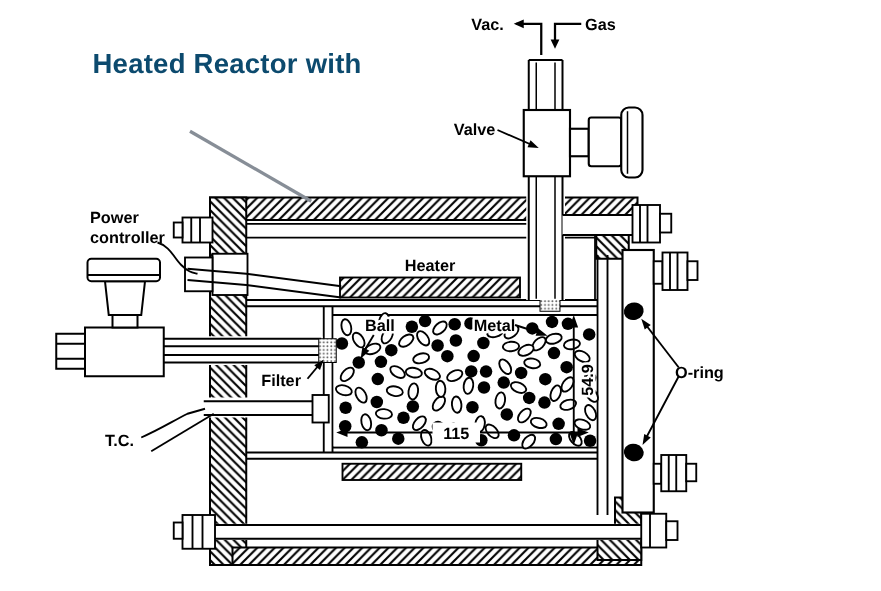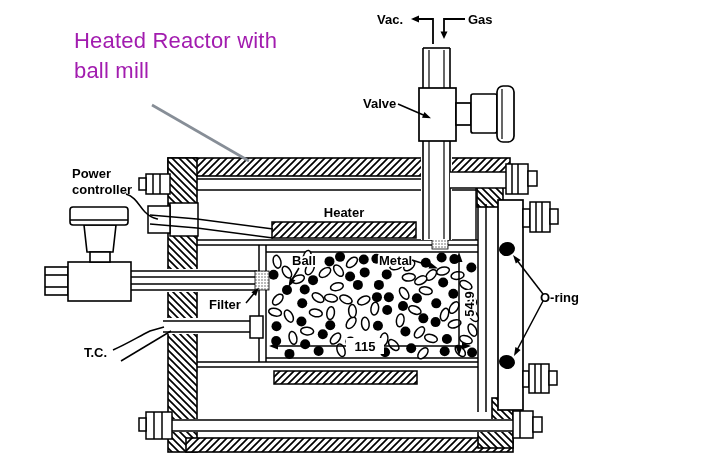--- a/index.html
+++ b/index.html
@@ -1,20 +1,20 @@
 <!DOCTYPE html>
 <html><head>
 <meta charset="utf-8">
 <style>
   html,body{margin:0;padding:0;background:#fff;}
   .canvas{position:relative;width:705px;height:473px;background:#ffffff;overflow:hidden;
           font-family:"Liberation Sans",sans-serif;}
   .canvas svg{position:absolute;left:0;top:0;}
-  .caption{position:absolute;left:74px;top:26px;font-size:22px;line-height:30px;
-           color:#a21caf;letter-spacing:.2px;}
+  .caption{position:absolute;left:74px;top:36px;font-size:22px;line-height:30px;
+           color:#0c4a6e;letter-spacing:.2px;font-weight:bold;}
   .lbl{font-family:"Liberation Sans",sans-serif;font-size:13px;font-weight:bold;fill:#000;
        paint-order:stroke;stroke:#ffffff;stroke-width:4px;stroke-linejoin:round;}
   .ink{stroke:#000;fill:none;}
 </style>
 </head>
 <body>
 
 <div class="canvas">
 <svg width="705" height="473" viewBox="0 0 705 473">
   <defs>
@@ -325,15 +325,14 @@
     <line x1="153" y1="174" x2="153" y2="194"></line>
     <line x1="160" y1="174" x2="160" y2="194"></line>
     <rect x="139" y="178" width="7" height="12" fill="#fff"></rect>
   </g>
 
   <line x1="152" y1="105" x2="249" y2="161" stroke="#878e97" stroke-width="2.6"></line>
 </svg>
 
 <div class="caption">
   <span>Heated Reactor with</span><br>
-  <span>ball mill</span>
 </div>
 </div>
 
 </body></html>

